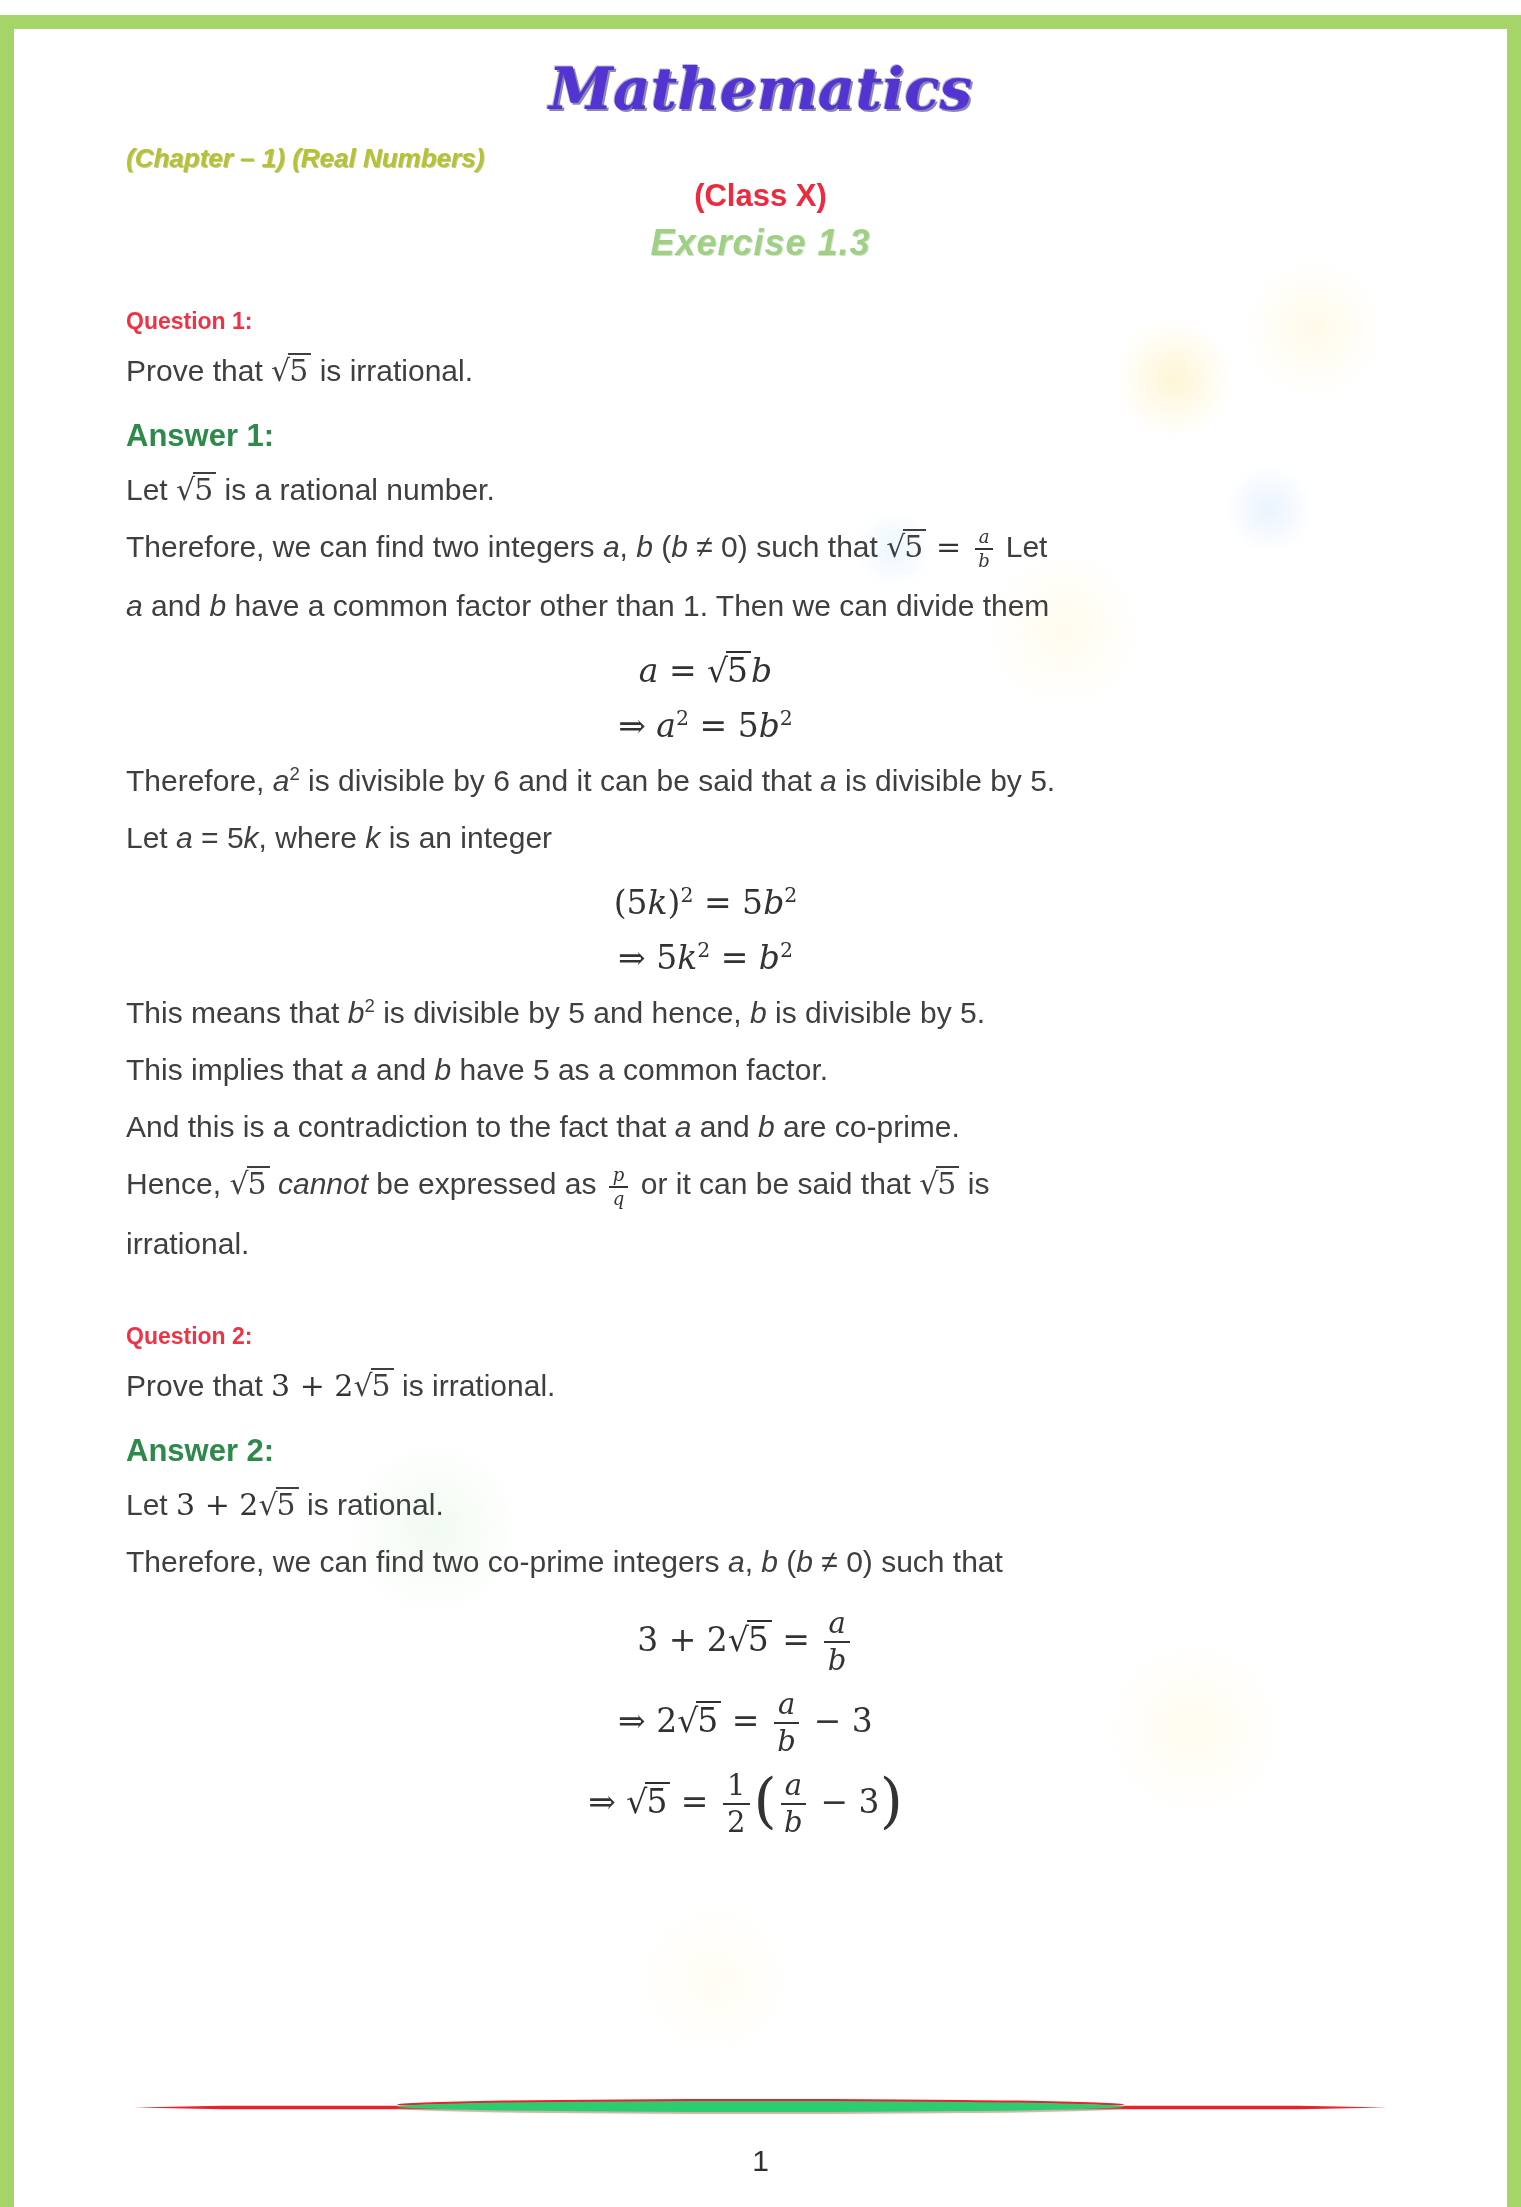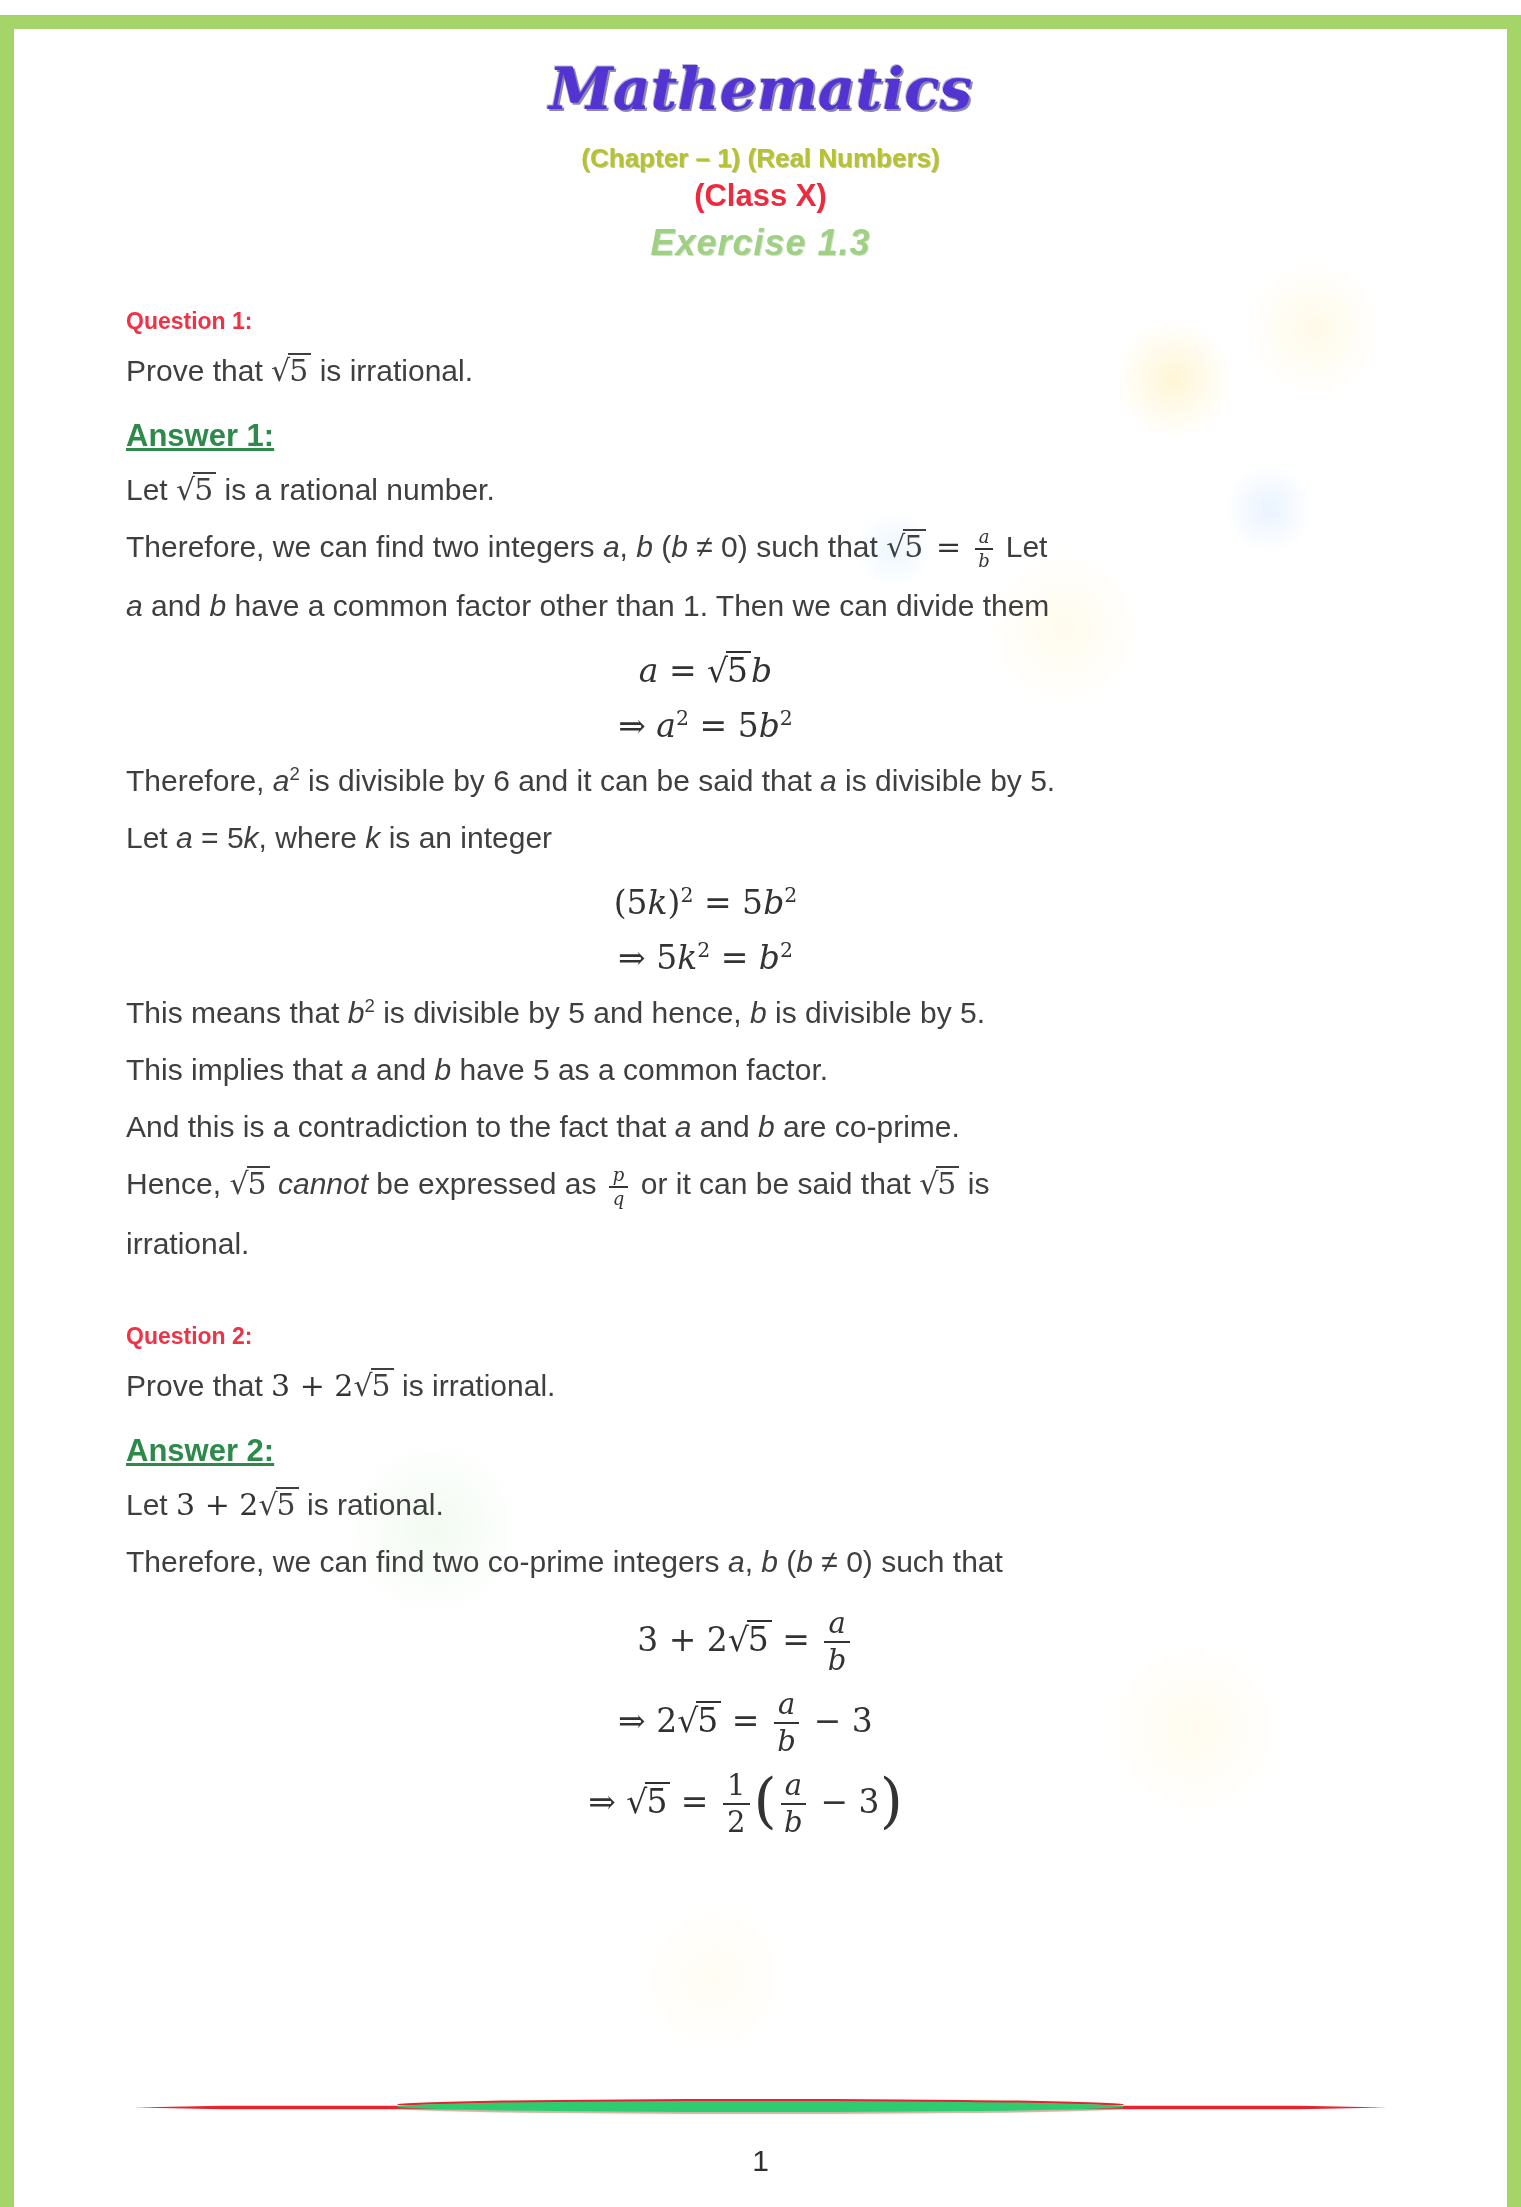--- a/index.html
+++ b/index.html
@@ -29,34 +29,35 @@
 
   .title{
     font-family:"DejaVu Serif", serif;
     font-style:italic;font-weight:700;
     font-size:58px;line-height:1.2;
     color:#5333d2;text-align:center;
     margin:26px 0 0;
     text-shadow:2px 2px 0 rgba(26,16,98,.5), -1px -1px 0 rgba(26,16,98,.3);
   }
   .chapter{
-    text-align:center;font-size:26px;font-weight:700;
+    text-align:left;font-size:26px;font-weight:700;
     color:#b6c233;margin-top:18px;
     text-shadow:1px 1px 0 rgba(125,135,25,.45);
+    font-style:italic;
   }
   .klass{text-align:center;font-size:31px;font-weight:700;color:#ee2b3e;margin-top:4px;}
   .exercise{
     text-align:center;font-size:36px;font-weight:700;font-style:italic;
     color:#9fd084;margin-top:8px;letter-spacing:1px;
     text-shadow:1px 1px 0 rgba(120,170,100,.35);
   }
 
   .qh{color:#ee3347;font-size:23px;font-weight:700;margin:44px 0 0;}
   .qh.second{margin-top:58px;}
-  .ah{color:#2e8a4b;font-size:31px;font-weight:700;margin:26px 0 0;text-decoration:underline;}
+  .ah{color:#2e8a4b;font-size:31px;font-weight:700;margin:26px 0 0;}
 
   .body{font-size:30px;line-height:42px;margin:15px 0 0;color:#3f3f3f;}
 
   .seg-var,.seg-it{font-style:italic;}
   .seg-math{font-family:"DejaVu Serif", serif;color:#333;}
   .seg-mvar{font-family:"DejaVu Serif", serif;font-style:italic;color:#333;}
   sup.seg-sup{font-size:.62em;line-height:0;}
   sup.seg-msup{font-family:"DejaVu Serif", serif;font-size:.62em;line-height:0;color:#333;}
   .seg-paren{font-family:"DejaVu Serif", serif;font-size:1.8em;font-weight:300;vertical-align:-0.15em;line-height:0;color:#333;}
 

